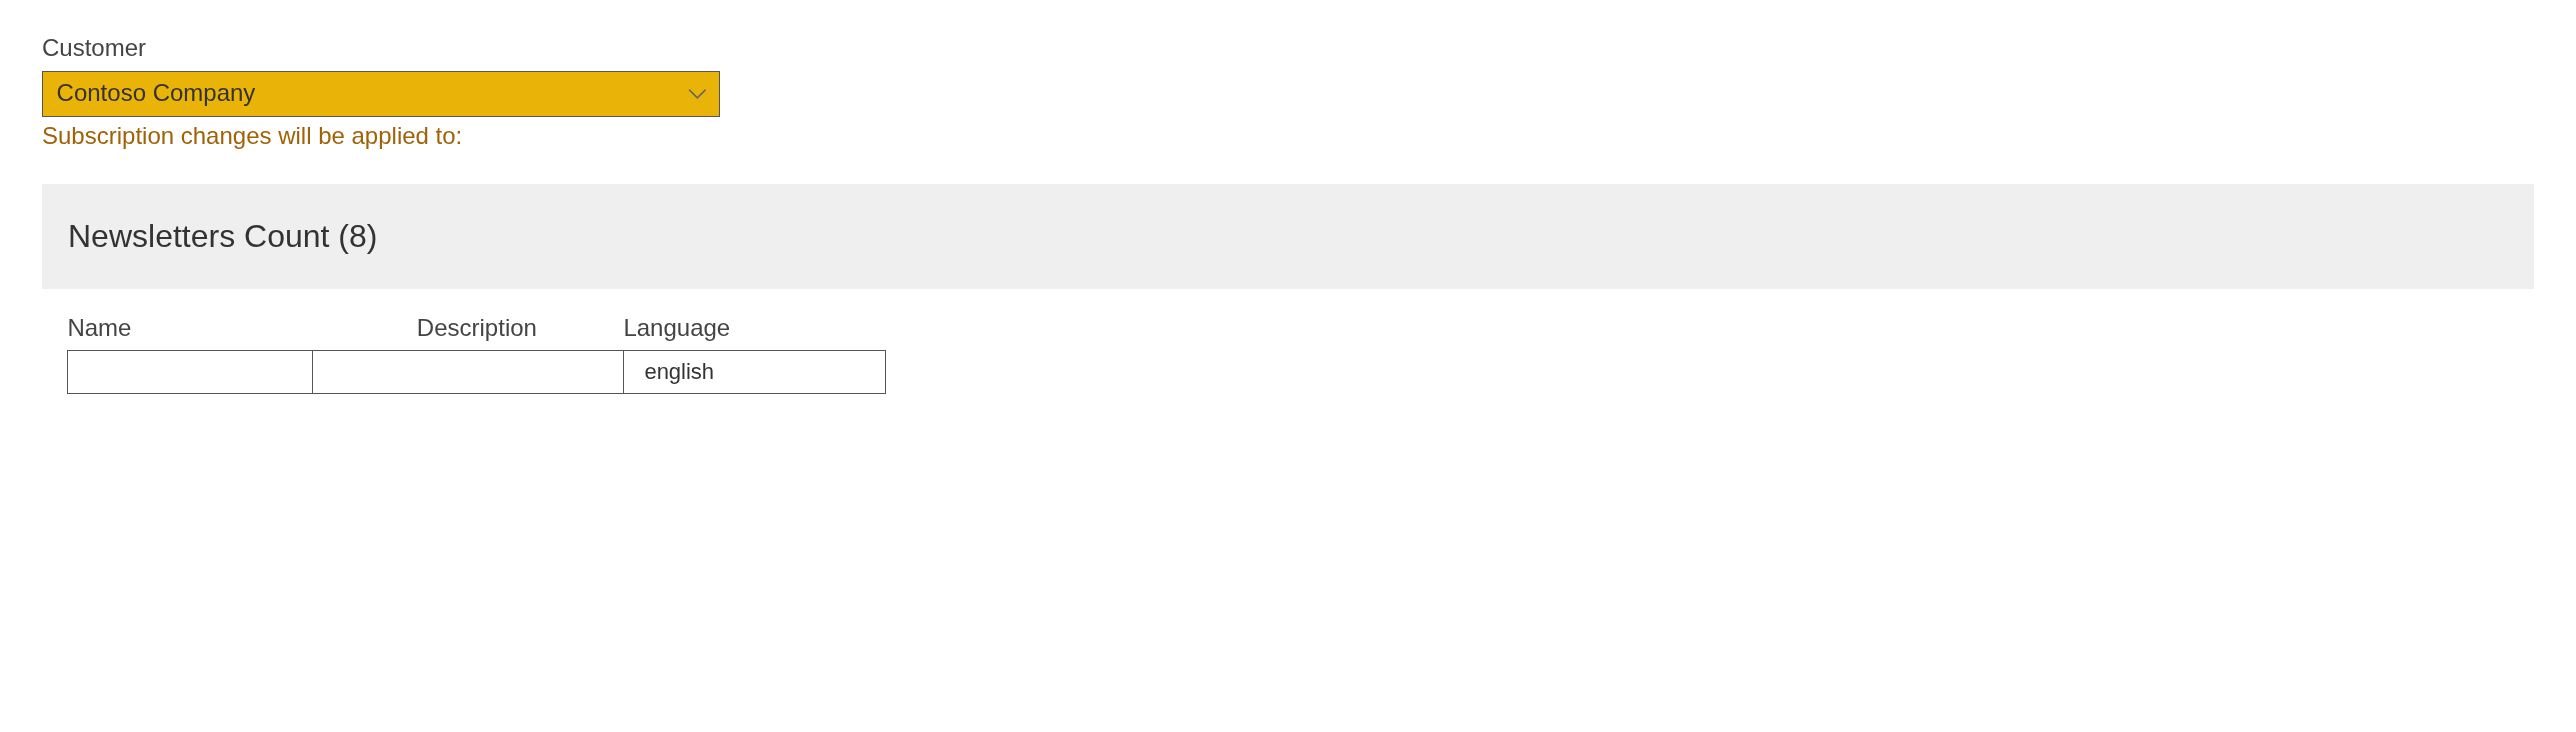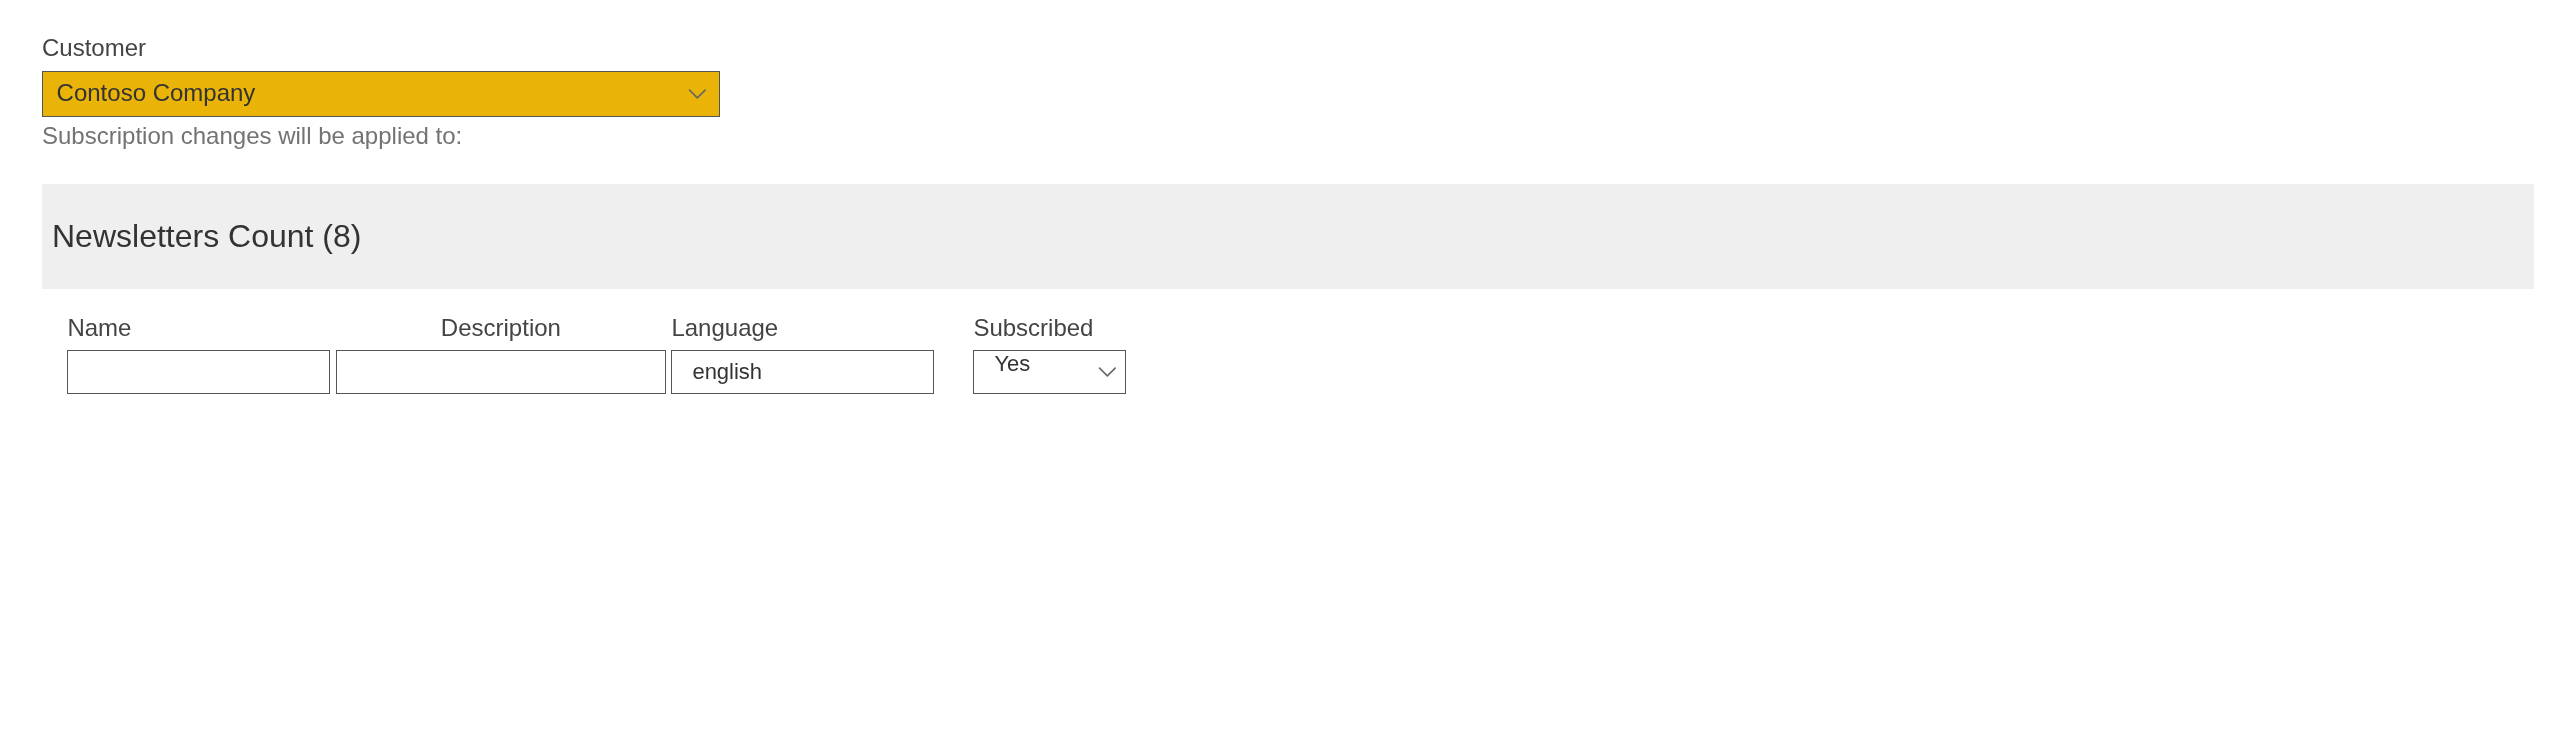--- a/index.html
+++ b/index.html
@@ -40,37 +40,37 @@
       cursor: pointer;
     }
     .select-input .chev {
       position: absolute;
       right: 13.6px;
       top: 50%;
       transform: translateY(-50%);
       color: #666;
     }
     .help-text {
-      color: #737373;
+      color: #a16207;
       font-size: 24px;
       margin-top: 5.1px;
     }
     .section-header {
       background: #efefef;
-      padding: 34px 10px;
+      padding: 34px 26px;
       margin-top: 34px;
     }
     .section-header h2 {
       font-weight: 400;
       font-size: 32px;
       color: #333;
     }
     .filter-row {
       display: flex;
-      gap: 39px;
+      gap: 15px;
       padding: 25.4px 25.4px 0 25.4px;
       flex-wrap: nowrap;
     }
     .filter-col {
       display: flex;
       flex-direction: column;
     }
     .col-name { width: 263px; }
     .col-desc { width: 263px; align-items: center; }
     .col-freq { width: 263px; }
@@ -135,26 +135,15 @@
     <label class="field-label">Description</label>
     <input type="text" class="txt-input" value="" style="">
   </div>
 
 
   <div class="filter-col col-lang">
     <label class="field-label">Language</label>
     <input type="text" class="txt-input" value="english" style="">
   </div>
 
-  <div class="filter-col col-sub">
-    <label class="field-label">Subscribed</label>
-    <div class="mini-select">
-      <div class="txt-input">
-        <span>Yes</span>
-      </div>
-      <svg class="chev" viewBox="0 0 24 14">
-        <path d="M2 2 L12 12 L22 2" stroke="#666" stroke-width="2" fill="none" stroke-linecap="round" stroke-linejoin="round"></path>
-      </svg>
-    </div>
-  </div>
 
 </div>
 
 
 </body></html>

